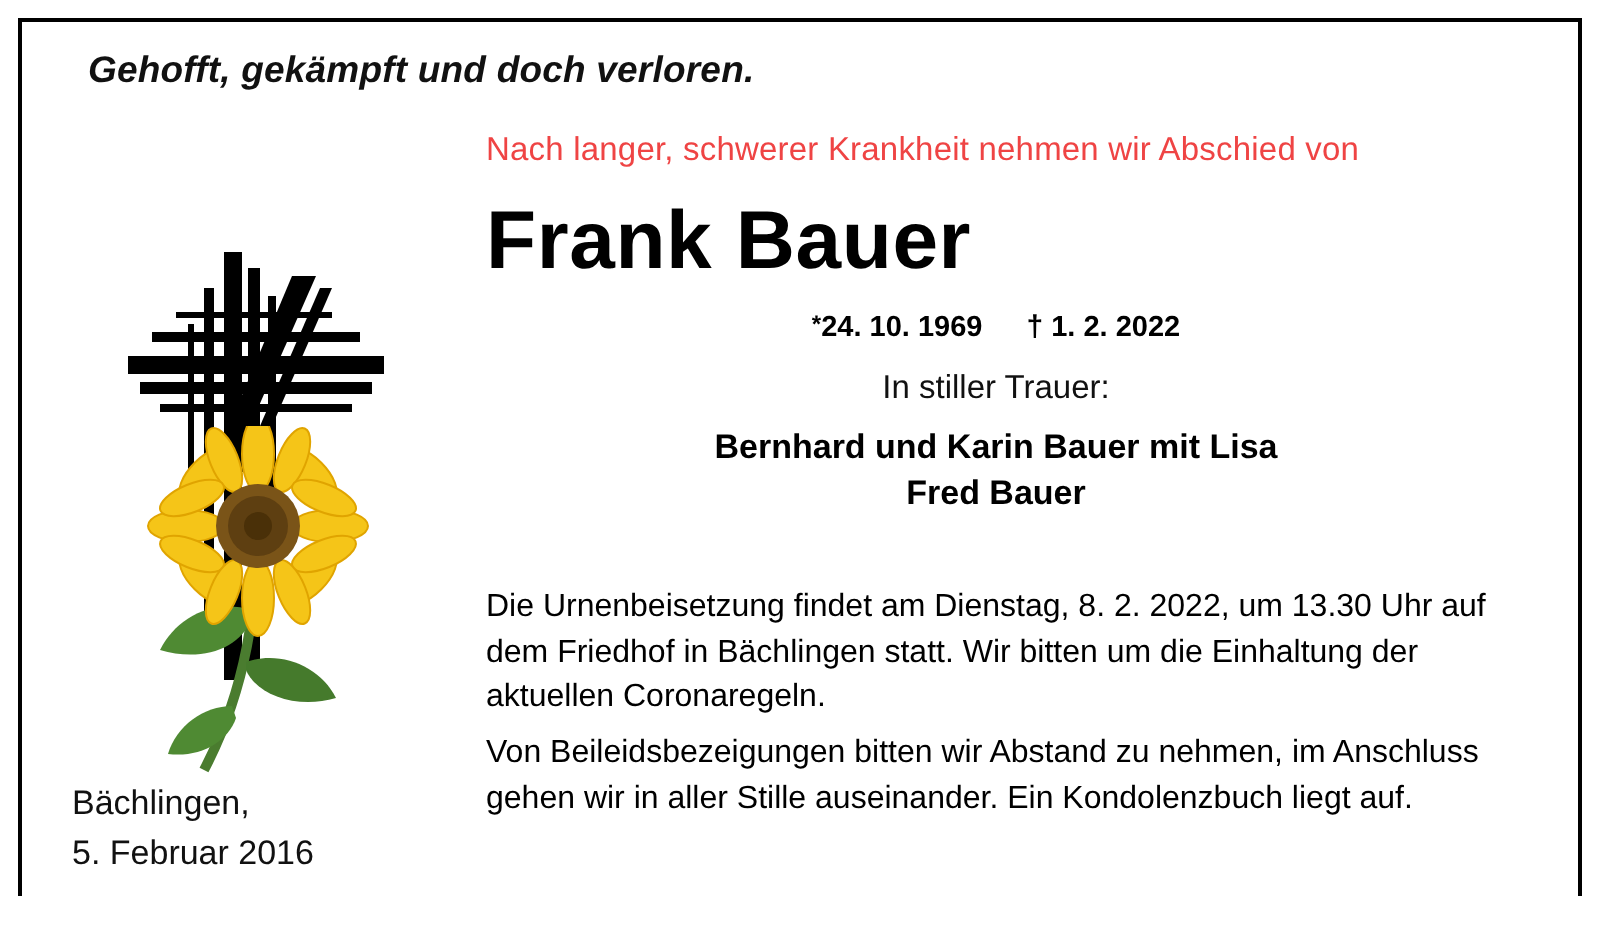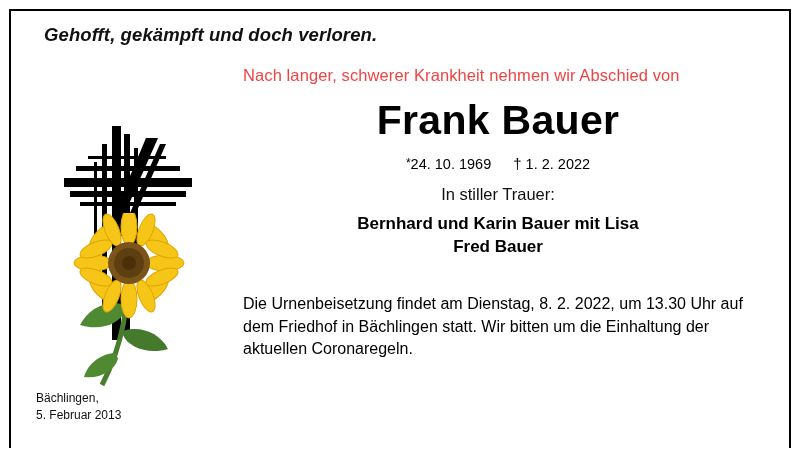--- a/index.html
+++ b/index.html
@@ -71,34 +71,33 @@
     top: 66px;
     font-size: 16.5px;
     color: #ef4444;
     letter-spacing: 0.1px;
   }
   .name {
     position: absolute;
     left: 243px;
     top: 97px;
     width: 510px;
-    text-align: center;
     font-size: 41px;
     font-weight: bold;
     letter-spacing: 0.3px;
     color: #000;
   }
   .dates {
     position: absolute;
     left: 243px;
     top: 155px;
     width: 510px;
     text-align: center;
     font-size: 14.5px;
-    font-weight: normal;
+    font-weight: bold;
     color: #000;
   }
   .dates .sep {
     display: inline-block;
     width: 22px;
   }
   .dates .star {
     font-size: 12px;
     vertical-align: 2px;
   }
@@ -133,21 +132,21 @@
     line-height: 1.42;
     color: #000000;
   }
   .para-1 { top: 293px; }
   .para-2 { top: 366px; }
 
   .place {
     position: absolute;
     left: 36px;
     top: 390px;
-    font-size: 12px;
+    font-size: 17px;
     line-height: 1.45;
     color: #111;
   }
 </style>
 </head>
 <body>
 
 <div class="page">
   <div class="border-frame"></div>
 
@@ -215,18 +214,19 @@
     <span class="star">*</span><span>24. 10. 1969</span><span class="sep"></span><span class="dagger">†</span> <span>1. 2. 2022</span>
   </div>
 
   <div class="mourn-block">
     <div class="mourn-title">In stiller Trauer:</div>
     <div class="mourn-name">Bernhard und Karin Bauer mit Lisa</div>
     <div class="mourn-name">Fred Bauer</div>
   </div>
 
   <div class="para para-1">Die Urnenbeisetzung findet am Dienstag, 8. 2. 2022, um 13.30 Uhr auf dem Friedhof in Bächlingen statt. Wir bitten um die Einhaltung der aktuellen Coronaregeln.</div>
+  <div class="para para-2">Von Beileidsbezeigungen bitten wir Abstand zu nehmen, im Anschluss gehen wir in aller Stille auseinander. Ein Kondolenzbuch liegt auf.</div>
 
   <div class="place">
     <div>Bächlingen,</div>
-    <div>5. Februar 2013</div>
+    <div>5. Februar 2016</div>
   </div>
 </div>
 
 </body></html>

